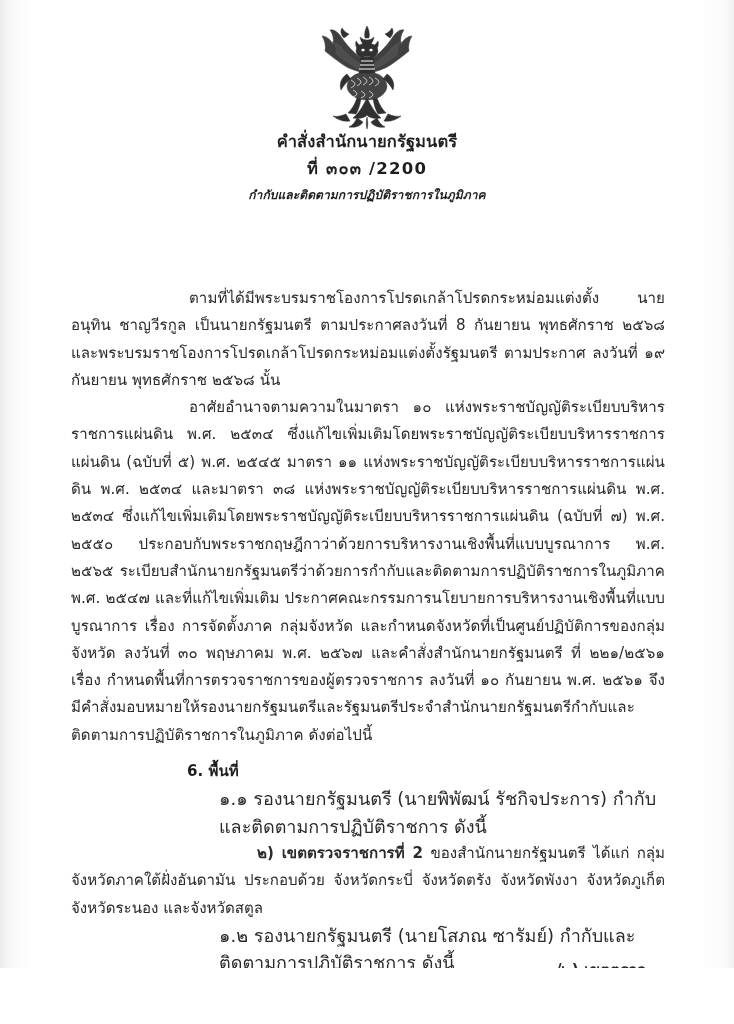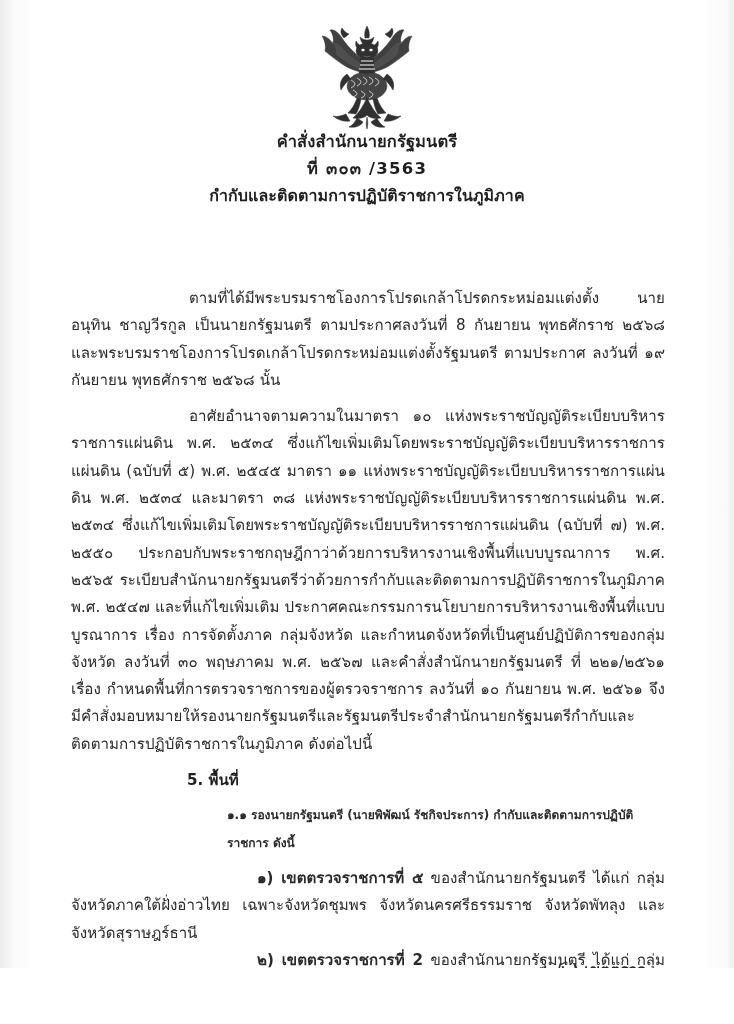--- a/index.html
+++ b/index.html
@@ -55,59 +55,59 @@
     letter-spacing: 0.1px;
     color: #1f1f1f;
     white-space: nowrap;
   }
   .heading .h-title { font-weight: 700; }
   .heading .h-number {
     font-weight: 700;
     letter-spacing: 1.2px;
   }
   .heading .h-subject { font-weight: 700; font-size: 16px; }
-  .heading .h-subject2 { font-weight: 700; font-size: 16px; }
+  .heading .h-subject2 { font-weight: 700; font-size: 12px; font-style: italic; }
 
   
   .body-text {
     position: absolute;
     left: 71px;
     top: 285px;
     width: 594px;
   }
   .para {
     font-size: 15.1px;
     line-height: 27.3px;
     color: #2a2a2a;
     text-align: justify;
     margin: 0;
     letter-spacing: 0.05px;
   }
-  .para + .para { margin-top: 9px; }
+  .para + .para { margin-top: 0; }
   .para .indent {
     display: inline-block;
     width: 118px;
   }
 
   .sec-title {
     font-size: 15.1px;
     line-height: 27.3px;
     font-weight: 700;
     color: #1f1f1f;
     margin: 0;
     padding-left: 116px;
   }
   .sec-sub {
-    font-size: 12px;
-    line-height: 27.3px;
-    color: #2a2a2a;
-    margin: 8px;
+    font-size: 18px;
+    line-height: 27.3px;
+    color: #2a2a2a;
+    margin: 0;
     padding-left: 148px;
     text-indent: 0;
-    font-weight: 700;
+    font-weight: 400;
   }
   .sec-item {
     font-size: 15.1px;
     line-height: 27.3px;
     color: #2a2a2a;
     margin: 0;
     text-align: justify;
   }
   .sec-item .hang {
     display: inline-block;
@@ -176,37 +176,36 @@
         <path d="M75 96 C80 98 84 99 88 98 C83 102 77 104 71 103 Z"></path>
         <path d="M44 100 C42 104 40 107 36 109 C42 110 48 108 50 104 Z"></path>
         <path d="M64 100 C66 104 68 107 72 109 C66 110 60 108 58 104 Z"></path>
         <path d="M54 99 C53 104 53 108 54 111 C55 108 55 104 54 99 Z"></path>
       </g>
     </svg>
   </div>
 
   <div class="heading">
     <span class="h-line h-title">คำสั่งสำนักนายกรัฐมนตรี</span>
-    <span class="h-line h-number">ที่  ๓๐๓ /3563</span>
+    <span class="h-line h-number">ที่  ๓๐๓ /2200</span>
     <span class="h-line h-subject2">กำกับและติดตามการปฏิบัติราชการในภูมิภาค</span>
   </div>
 
   <div class="body-text">
 
     <p class="para"><span class="indent"></span><span>ตามที่ได้มีพระบรมราชโองการโปรดเกล้าโปรดกระหม่อมแต่งตั้ง นายอนุทิน  ชาญวีรกูล เป็นนายกรัฐมนตรี ตามประกาศลงวันที่ 8 กันยายน พุทธศักราช ๒๕๖๘ และพระบรมราชโองการโปรดเกล้าโปรดกระหม่อมแต่งตั้งรัฐมนตรี ตามประกาศ ลงวันที่ ๑๙ กันยายน พุทธศักราช ๒๕๖๘  นั้น</span></p>
 
     <p class="para"><span class="indent"></span><span>อาศัยอำนาจตามความในมาตรา ๑๐ แห่งพระราชบัญญัติระเบียบบริหารราชการแผ่นดิน พ.ศ. ๒๕๓๔ ซึ่งแก้ไขเพิ่มเติมโดยพระราชบัญญัติระเบียบบริหารราชการแผ่นดิน (ฉบับที่ ๕) พ.ศ. ๒๕๔๕ มาตรา ๑๑ แห่งพระราชบัญญัติระเบียบบริหารราชการแผ่นดิน พ.ศ. ๒๕๓๔ และมาตรา ๓๘ แห่งพระราชบัญญัติระเบียบบริหารราชการแผ่นดิน พ.ศ. ๒๕๓๔ ซึ่งแก้ไขเพิ่มเติมโดยพระราชบัญญัติระเบียบบริหารราชการแผ่นดิน (ฉบับที่ ๗) พ.ศ. ๒๕๕๐ ประกอบกับพระราชกฤษฎีกาว่าด้วยการบริหารงานเชิงพื้นที่แบบบูรณาการ พ.ศ. ๒๕๖๕ ระเบียบสำนักนายกรัฐมนตรีว่าด้วยการกำกับและติดตามการปฏิบัติราชการในภูมิภาค พ.ศ. ๒๕๔๗ และที่แก้ไขเพิ่มเติม ประกาศคณะกรรมการนโยบายการบริหารงานเชิงพื้นที่แบบบูรณาการ เรื่อง การจัดตั้งภาค กลุ่มจังหวัด และกำหนดจังหวัดที่เป็นศูนย์ปฏิบัติการของกลุ่มจังหวัด ลงวันที่ ๓๐ พฤษภาคม พ.ศ. ๒๕๖๗ และคำสั่งสำนักนายกรัฐมนตรี ที่ ๒๒๑/๒๕๖๑ เรื่อง กำหนดพื้นที่การตรวจราชการของผู้ตรวจราชการ ลงวันที่ ๑๐ กันยายน พ.ศ. ๒๕๖๑ จึงมีคำสั่งมอบหมายให้รองนายกรัฐมนตรีและรัฐมนตรีประจำสำนักนายกรัฐมนตรีกำกับและติดตามการปฏิบัติราชการในภูมิภาค ดังต่อไปนี้</span></p>
 
     <div class="block-gap"></div>
 
-    <p class="sec-title">5. พื้นที่</p>
+    <p class="sec-title">6. พื้นที่</p>
 
     <p class="sec-sub">๑.๑ รองนายกรัฐมนตรี (นายพิพัฒน์  รัชกิจประการ) กำกับและติดตามการปฏิบัติราชการ ดังนี้</p>
 
-    <p class="sec-item"><span class="hang"></span><span class="bold">๑) เขตตรวจราชการที่ ๕</span><span> ของสำนักนายกรัฐมนตรี ได้แก่ กลุ่มจังหวัดภาคใต้ฝั่งอ่าวไทย เฉพาะจังหวัดชุมพร จังหวัดนครศรีธรรมราช จังหวัดพัทลุง และจังหวัดสุราษฎร์ธานี</span></p>
 
     <p class="sec-item"><span class="hang"></span><span class="bold">๒) เขตตรวจราชการที่ 2</span><span> ของสำนักนายกรัฐมนตรี ได้แก่ กลุ่มจังหวัดภาคใต้ฝั่งอันดามัน ประกอบด้วย จังหวัดกระบี่ จังหวัดตรัง จังหวัดพังงา จังหวัดภูเก็ต จังหวัดระนอง และจังหวัดสตูล</span></p>
 
     <p class="sec-sub">๑.๒ รองนายกรัฐมนตรี (นายโสภณ  ซารัมย์) กำกับและติดตามการปฏิบัติราชการ ดังนี้</p>
 
   </div>
 
   <div class="footer-note">/๒) เขตตรวจ...</div>
 
 </div>

